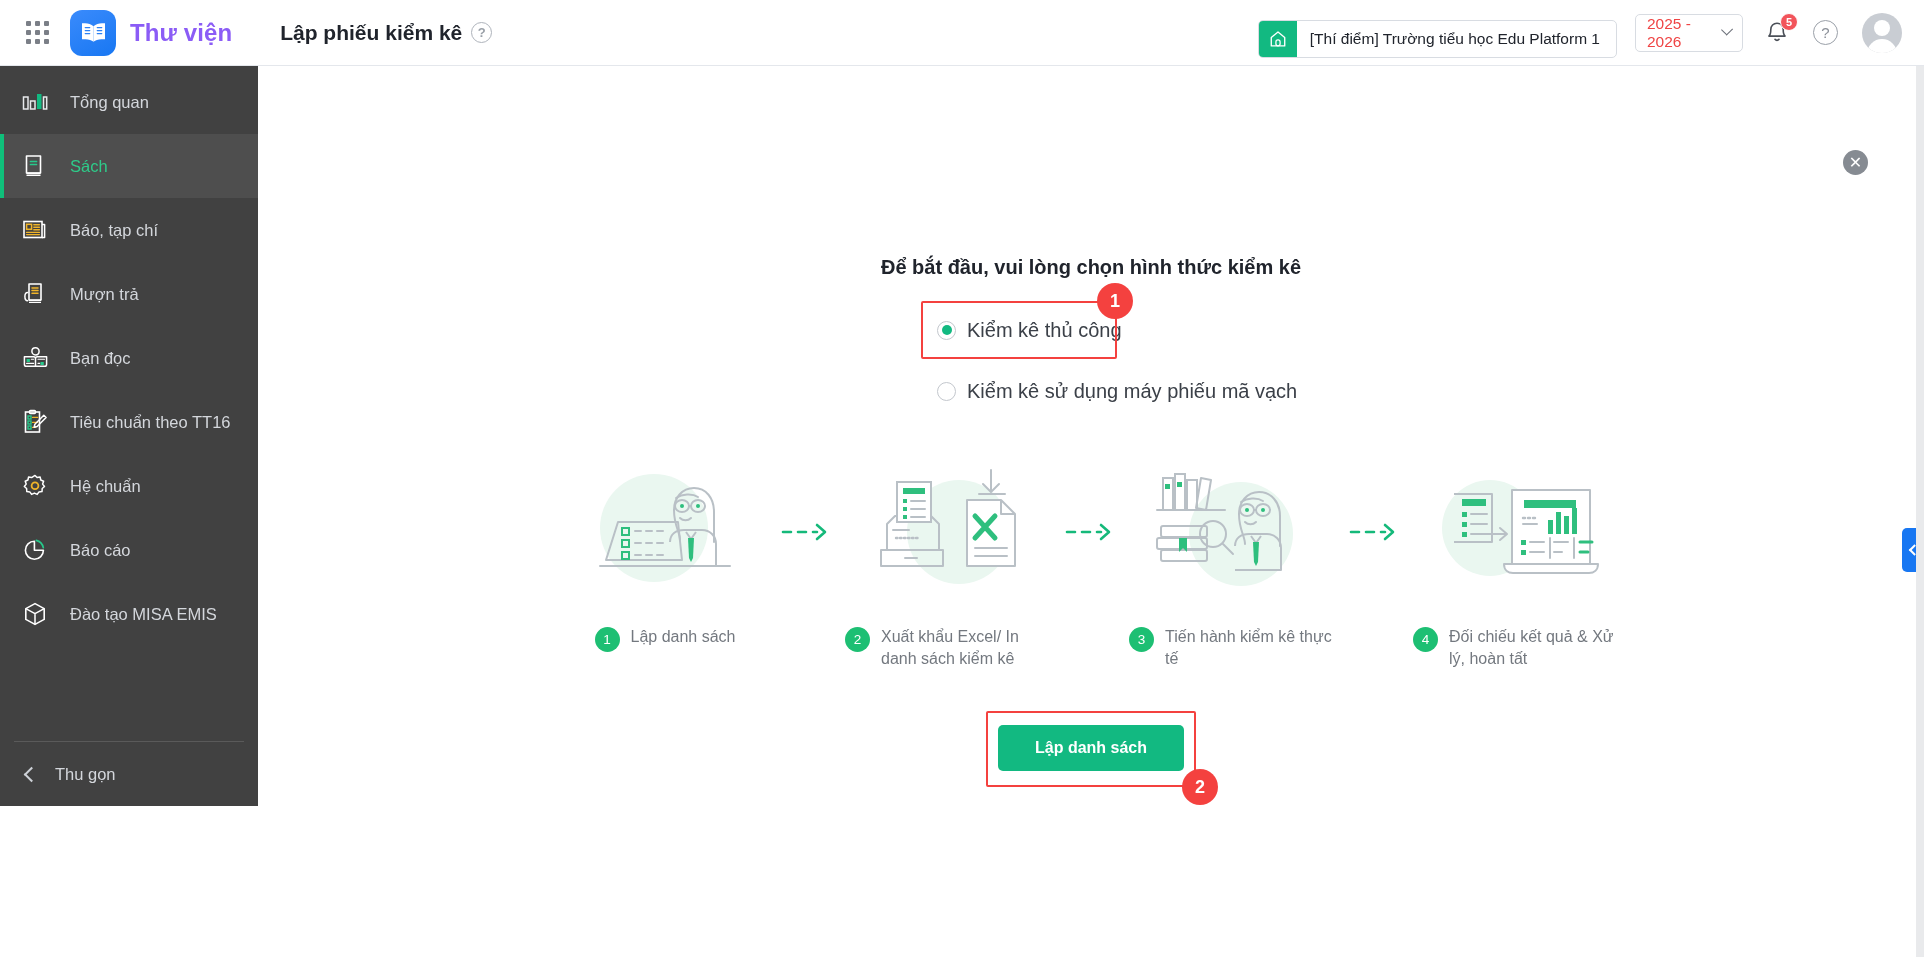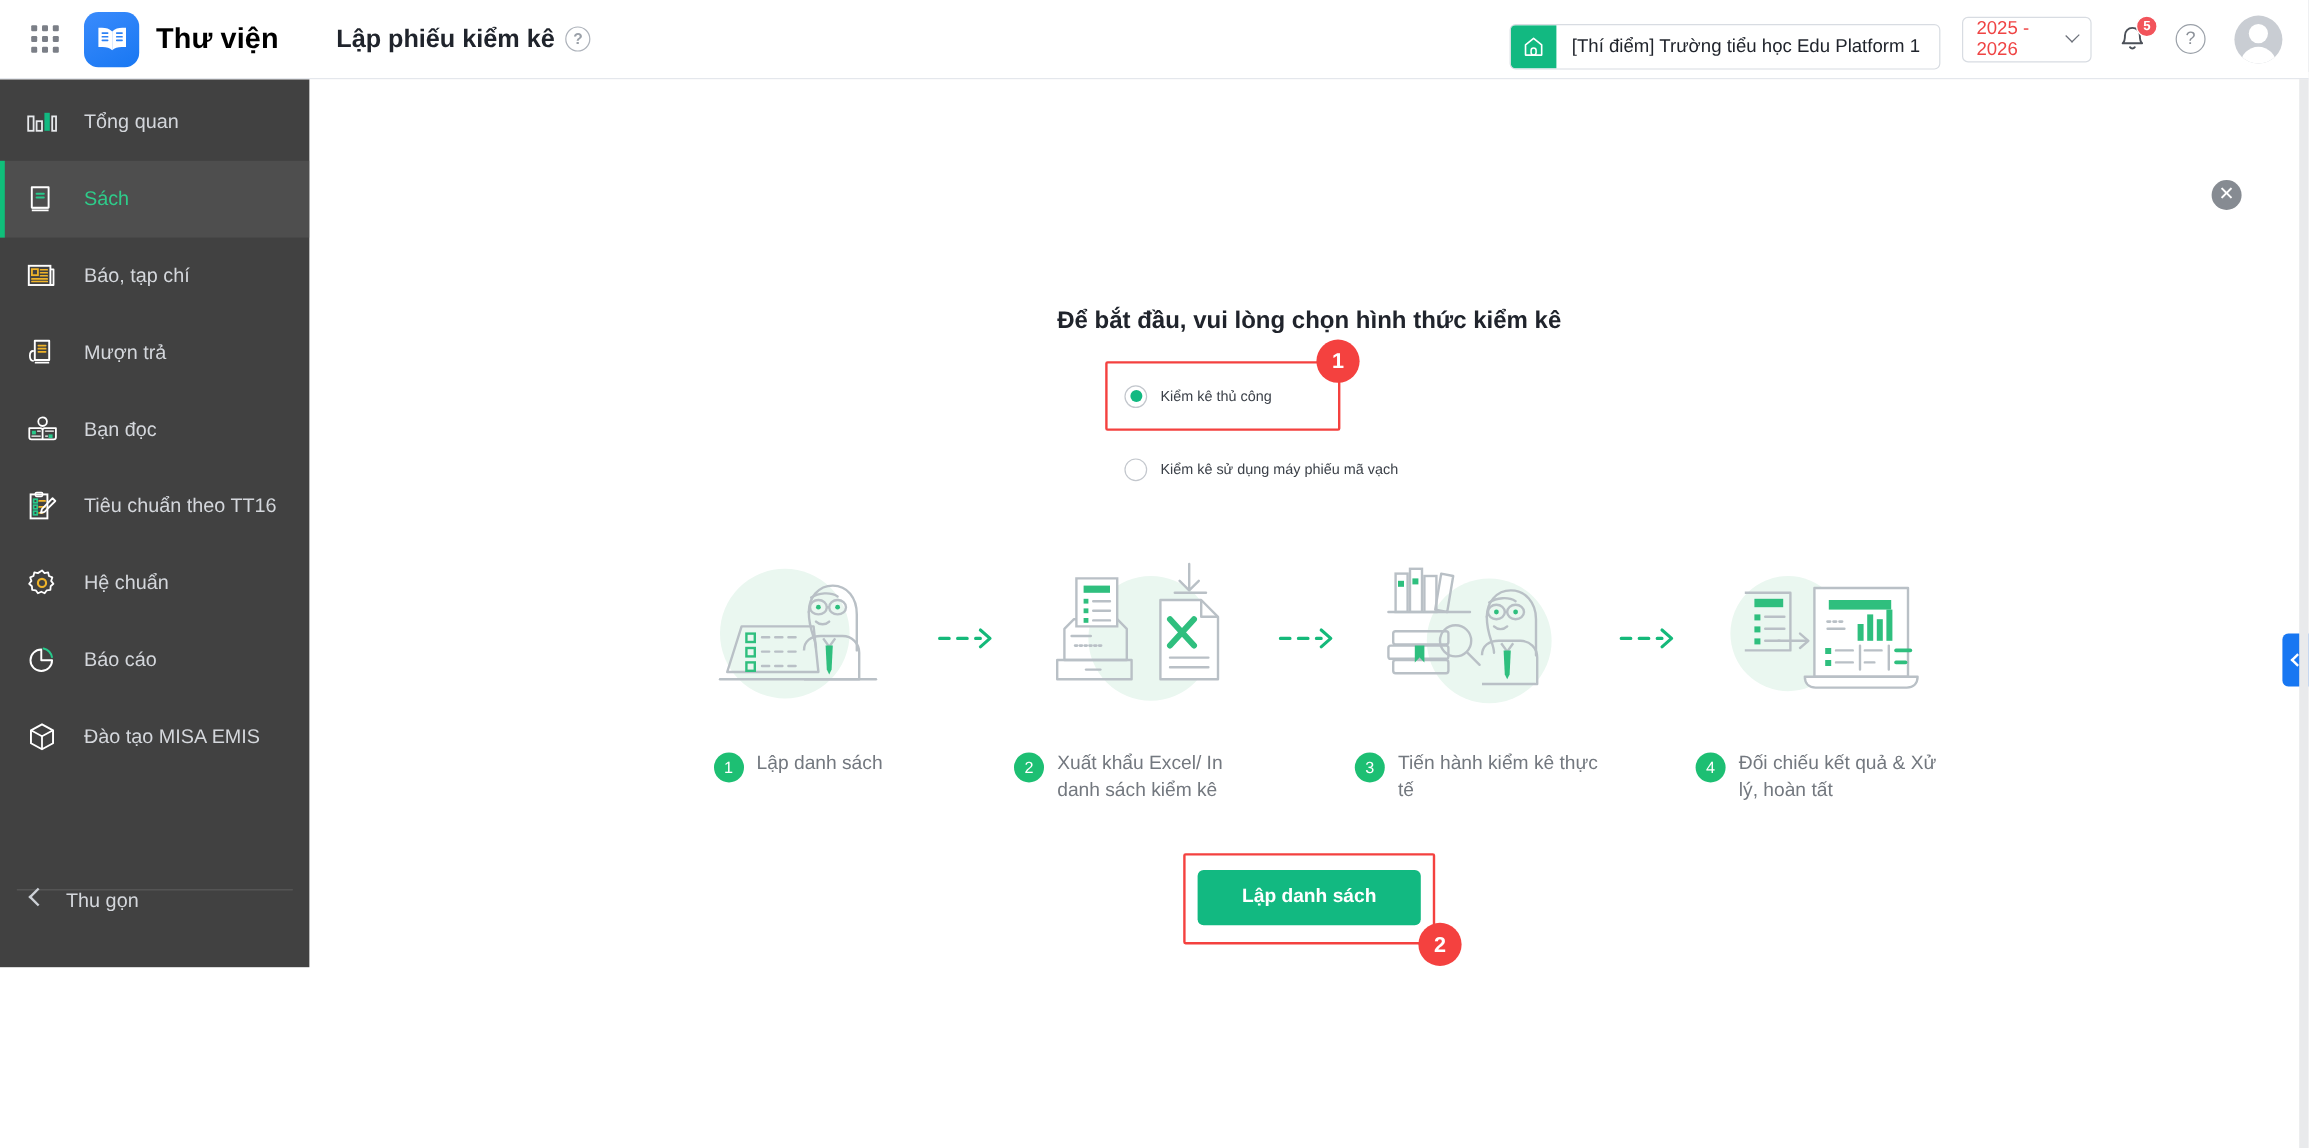--- a/index.html
+++ b/index.html
@@ -18,21 +18,21 @@
     display:flex; align-items:center; z-index:20;
   }
   .grid-icon { width:38px; margin-left:18px; display:flex; justify-content:center; cursor:pointer;}
   .grid-icon .dots { display:grid; grid-template-columns: repeat(3, 5px); gap:4px; }
   .grid-icon .dots i { display:block; width:5px; height:5px; border-radius:1px; background:#7b7f87; }
   .logo-box {
     width:46px; height:46px; border-radius:12px; margin-left:14px;
     background: linear-gradient(150deg,#3a8bfc 0%, #1877f2 100%);
     display:flex; align-items:center; justify-content:center;
   }
-  .app-title { font-size:24px; font-weight:bold; color:#000000; margin-left:14px; letter-spacing:.1px;}
+  .app-title { font-size:24px; font-weight:bold; color:#8b5cf6; margin-left:14px; letter-spacing:.1px;}
   .page-title { font-size:21px; font-weight:bold; color:#20242c; margin-left:48px; }
   .help-circle {
     width:21px; height:21px; border-radius:50%; border:1.6px solid #aeb3bb;
     color:#9aa0a8; font-size:13px; font-weight:bold; margin-left:9px;
     display:flex; align-items:center; justify-content:center; cursor:pointer; line-height:1;
   }
   .header-right { margin-left:auto; display:flex; align-items:center; padding-right:22px; }
   .org-select {
     display:flex; align-items:center; height:38px;
     border:1px solid #d8dce2; border-radius:5px; overflow:hidden; background:#fff;
@@ -84,21 +84,21 @@
   }
   .nav-item .ico { width:38px; display:flex; align-items:center; justify-content:flex-start; }
   .nav-item .lbl { font-size:16.5px; color:#d4d7dc; margin-left:10px; white-space:nowrap;}
   .nav-item.active { background:#4e4e4e; }
   .nav-item.active .lbl { color:#2ecc8a; }
   .nav-item.active::before {
     content:""; position:absolute; left:0; top:0; bottom:0; width:4px; background:#0fbf7a;
   }
   .side-foot { border-top:1px solid #5a5a5a; margin:0 14px; }
   .collapse {
-    height:64px; display:flex; align-items:flex-start; padding-left:26px; cursor:pointer;
+    height:64px; display:flex; align-items:center; padding-left:26px; cursor:pointer;
   }
   .collapse .cv { width:11px; height:11px; border-left:2px solid #cdd1d7; border-bottom:2px solid #cdd1d7;
      transform: rotate(45deg); }
   .collapse .lbl { font-size:16.5px; color:#d4d7dc; margin-left:18px; }
 
   
   .main {
     position:absolute; top:66px; left:258px; width:1666px; height:891px;
     background:#fff; overflow:hidden;
   }
@@ -110,21 +110,21 @@
   .center { width:100%; padding-top:190px; display:flex; flex-direction:column; align-items:center; }
   .heading { font-size:20px; font-weight:bold; color:#20242c; }
 
   .radios { margin-top:34px; position:relative; width:340px; }
   .radio-row { display:flex; align-items:center; height:34px; padding-left:16px; }
   .radio-row + .radio-row { margin-top:27px; }
   .rb { width:19px; height:19px; border-radius:50%; border:1.6px solid #c3c7cd; background:#fff;
         display:flex; align-items:center; justify-content:center; flex:none; }
   .rb.on { border-color:#c3c7cd; }
   .rb.on i { width:10px; height:10px; border-radius:50%; background:#12b981; display:block; }
-  .radio-row .txt { font-size:12px; color:#3b4048; margin-left:11px; white-space:nowrap; }
+  .radio-row .txt { font-size:20px; color:#3b4048; margin-left:11px; white-space:nowrap; }
 
   .hl-box-1 {
     position:absolute; left:0px; top:-12px; width:196px; height:58px;
     border:2.5px solid #f4413f; border-radius:2px; pointer-events:none;
   }
   .cue {
     position:absolute; width:36px; height:36px; border-radius:50%;
     background:#f4413f; color:#fff; font-size:18px; font-weight:bold;
     display:flex; align-items:center; justify-content:center; z-index:5;
   }

